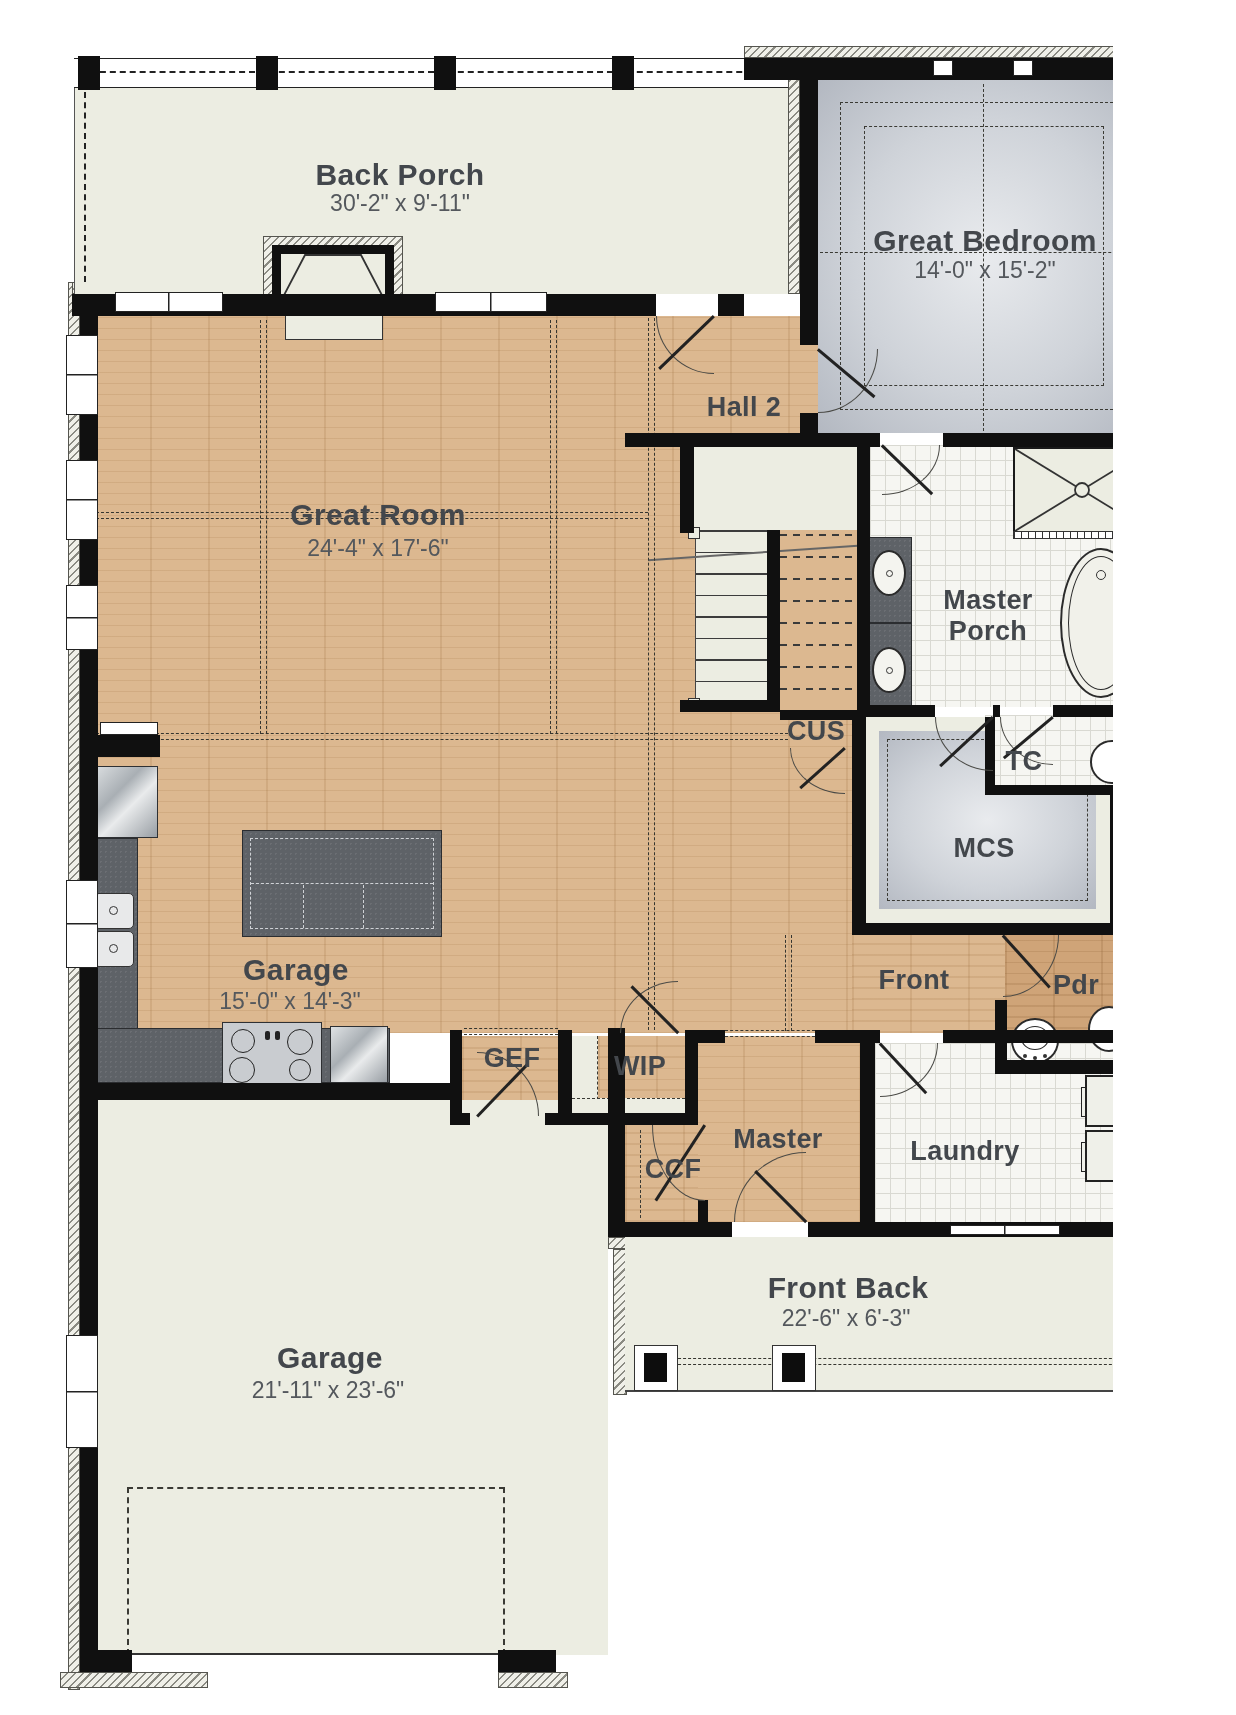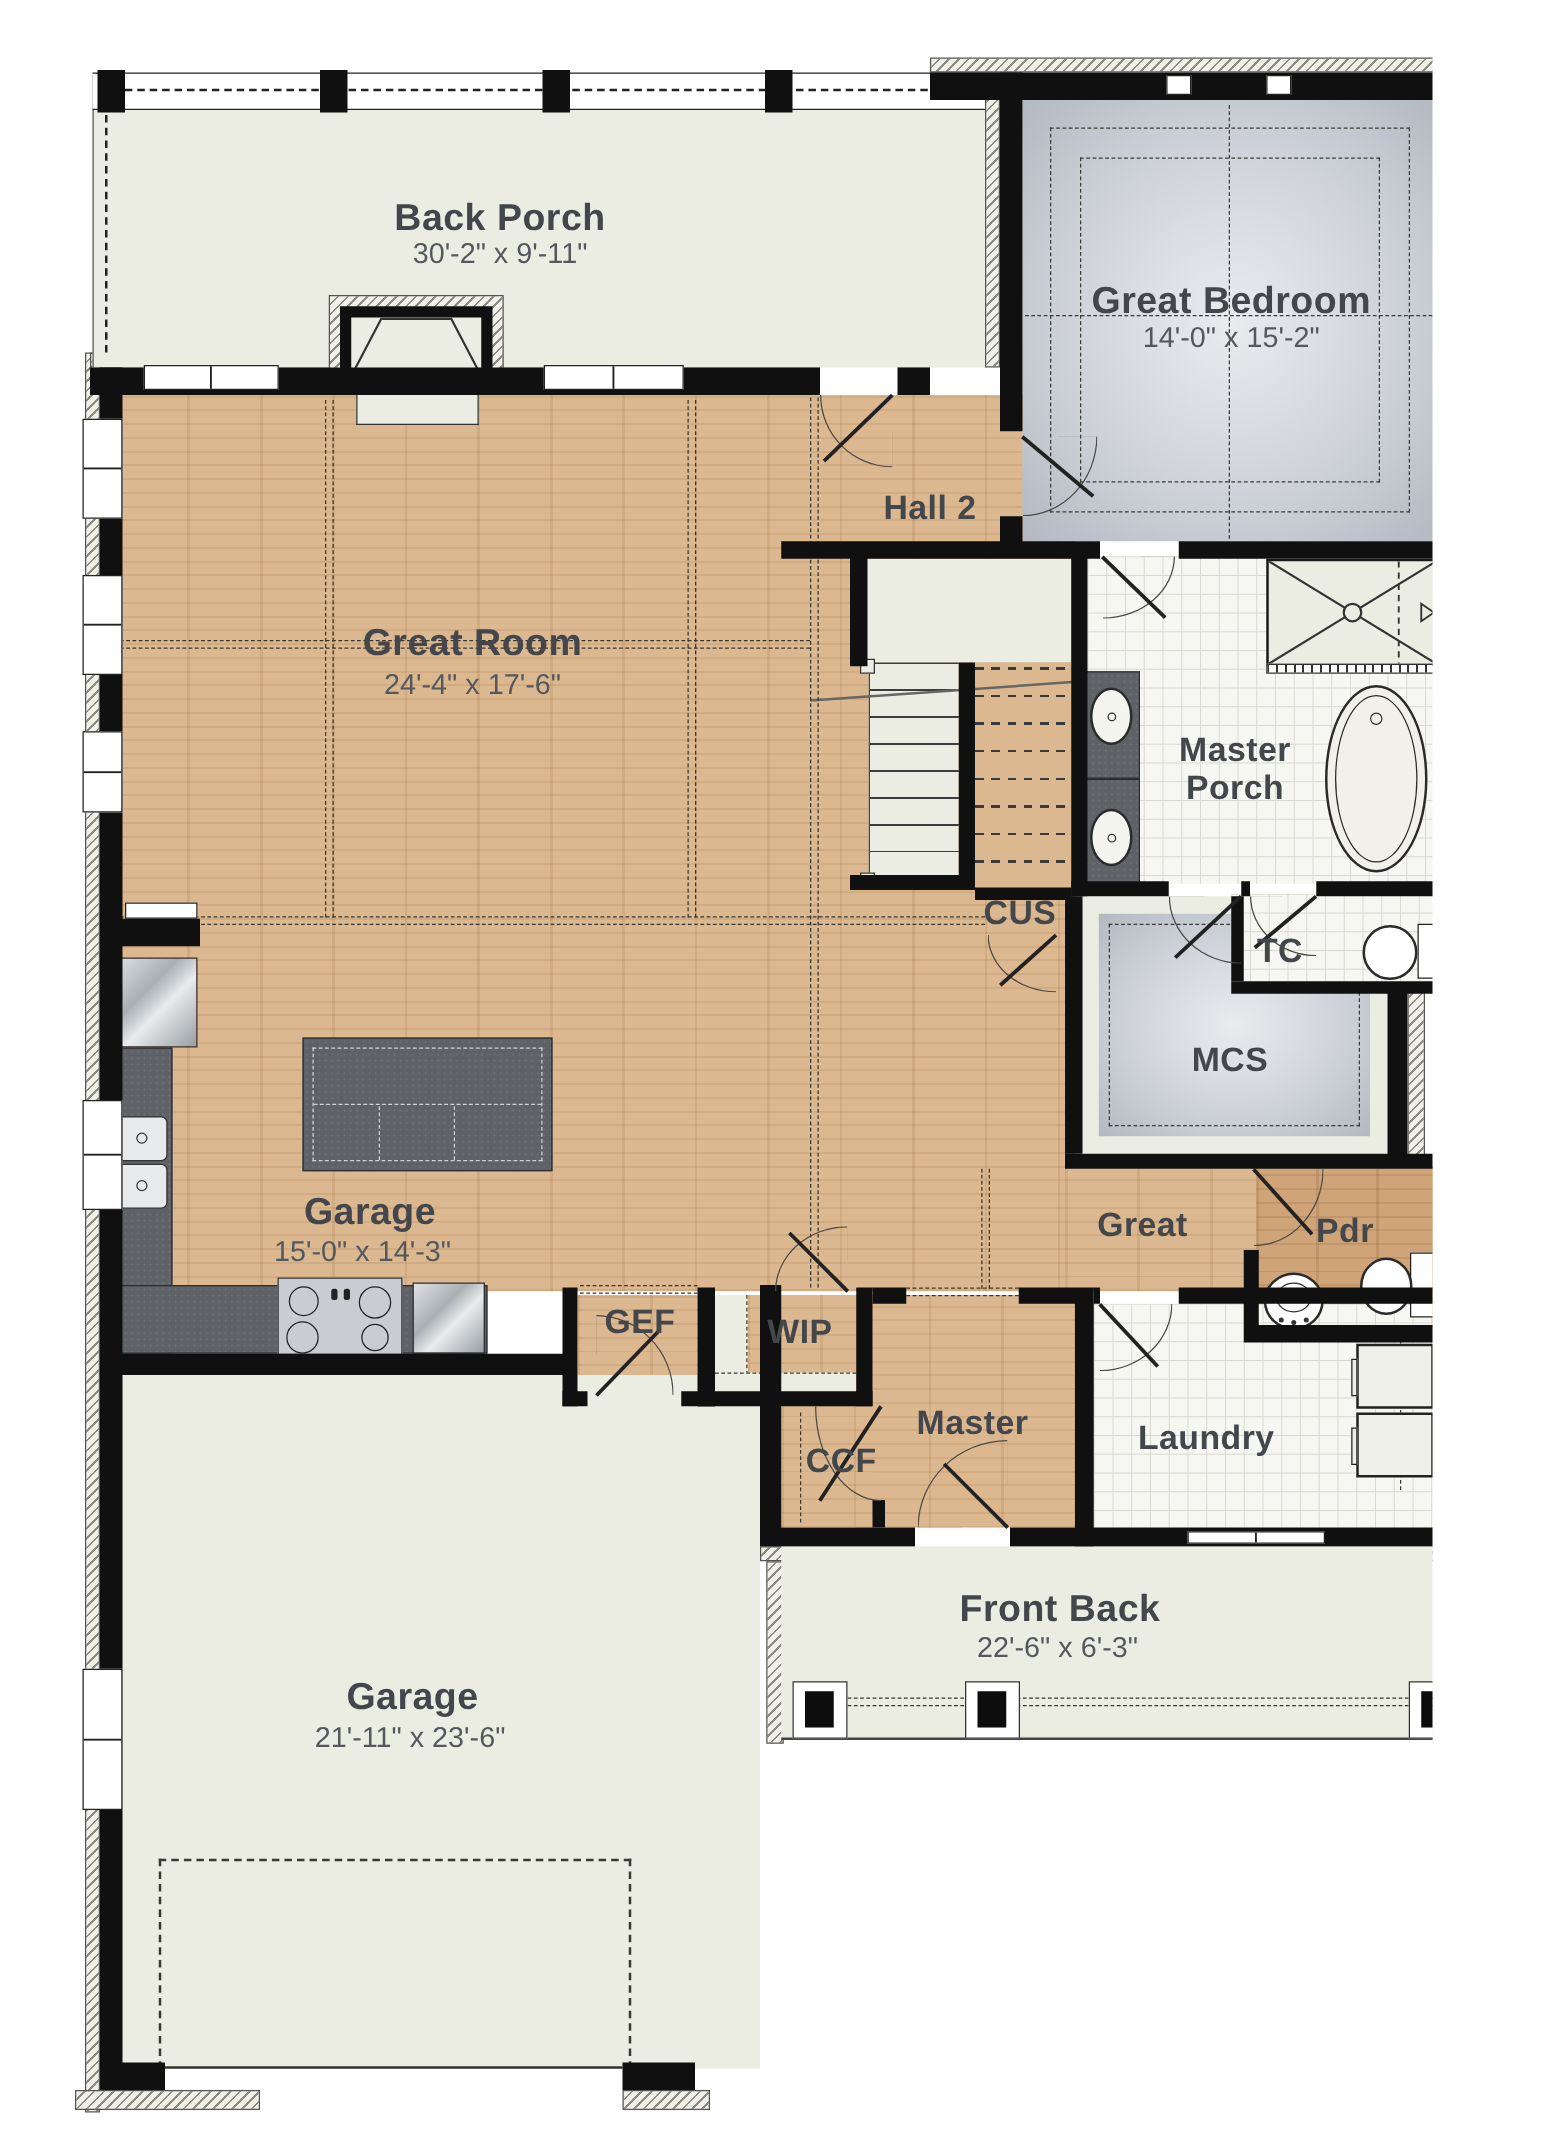--- a/index.html
+++ b/index.html
@@ -1,17 +1,17 @@
 <!DOCTYPE html>
 <html><head>
 <meta charset="utf-8">
 <style>
   html,body{margin:0;padding:0;background:#fff;}
   .plan{position:relative;width:1113px;height:1715px;background:#ffffff;overflow:hidden;
-        font-family:"Liberation Sans",sans-serif;padding-left:33px;}
+        font-family:"Liberation Sans",sans-serif;}
   .a{position:absolute;box-sizing:border-box;}
   .wall{background:#101010;}
   .hatch{background:repeating-linear-gradient(135deg,#f0f0e9 0 4px,#8b8b83 4px 5.5px);border:1px solid #55554f;}
   .wood{background-color:#dcb890;background-image:
      repeating-linear-gradient(90deg,rgba(146,98,48,.16) 0 2px,transparent 2px 58px),
      repeating-linear-gradient(0deg,rgba(146,98,48,.15) 0 1.5px,transparent 1.5px 11px);}
   .woodd{background-color:#cfa478;background-image:
      repeating-linear-gradient(90deg,rgba(126,82,38,.18) 0 2px,transparent 2px 48px),
      repeating-linear-gradient(0deg,rgba(126,82,38,.17) 0 1.5px,transparent 1.5px 11px);}
   .carpet{background:radial-gradient(ellipse at center,#e9ebee 0%,#cfd3d9 55%,#b3b8c1 100%);}
@@ -301,21 +301,21 @@
   <div class="a rname" style="left:378px;top:515px">Great Room</div>
   <div class="a rdims" style="left:378px;top:548px">24'-4" x 17'-6"</div>
   <div class="a rname sm" style="left:744px;top:407px">Hall 2</div>
   <div class="a rname sm" style="left:988px;top:600px">Master</div>
   <div class="a rname sm" style="left:988px;top:631px">Porch</div>
   <div class="a rname sm" style="left:816px;top:731px">CUS</div>
   <div class="a rname sm" style="left:1024px;top:761px">TC</div>
   <div class="a rname sm" style="left:984px;top:848px">MCS</div>
   <div class="a rname" style="left:296px;top:970px">Garage</div>
   <div class="a rdims" style="left:290px;top:1001px">15'-0" x 14'-3"</div>
-  <div class="a rname sm" style="left:914px;top:980px">Great</div>
+  <div class="a rname sm" style="left:914px;top:980px">Front</div>
   <div class="a rname sm" style="left:1076px;top:985px">Pdr</div>
   <div class="a rname sm" style="left:512px;top:1058px">GEF</div>
   <div class="a rname sm" style="left:640px;top:1066px">WIP</div>
   <div class="a rname sm" style="left:673px;top:1169px">CCF</div>
   <div class="a rname sm" style="left:778px;top:1139px">Master</div>
   <div class="a rname sm" style="left:965px;top:1151px">Laundry</div>
   <div class="a rname" style="left:330px;top:1358px">Garage</div>
   <div class="a rdims" style="left:328px;top:1390px">21'-11" x 23'-6"</div>
   <div class="a rname" style="left:848px;top:1288px">Front Back</div>
   <div class="a rdims" style="left:846px;top:1318px">22'-6" x 6'-3"</div>

